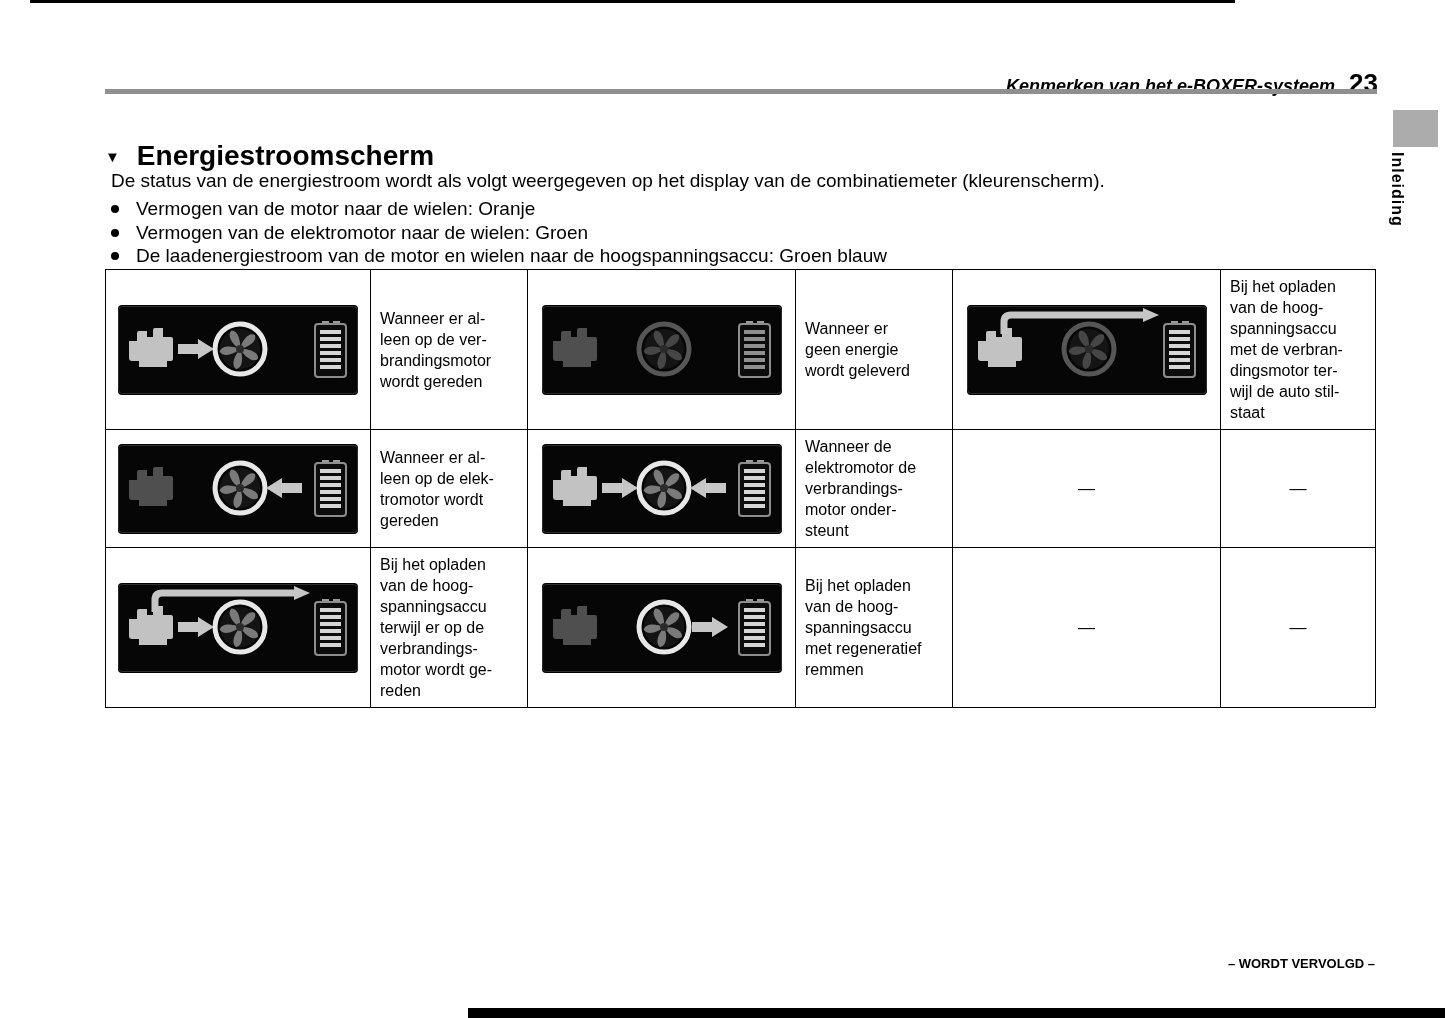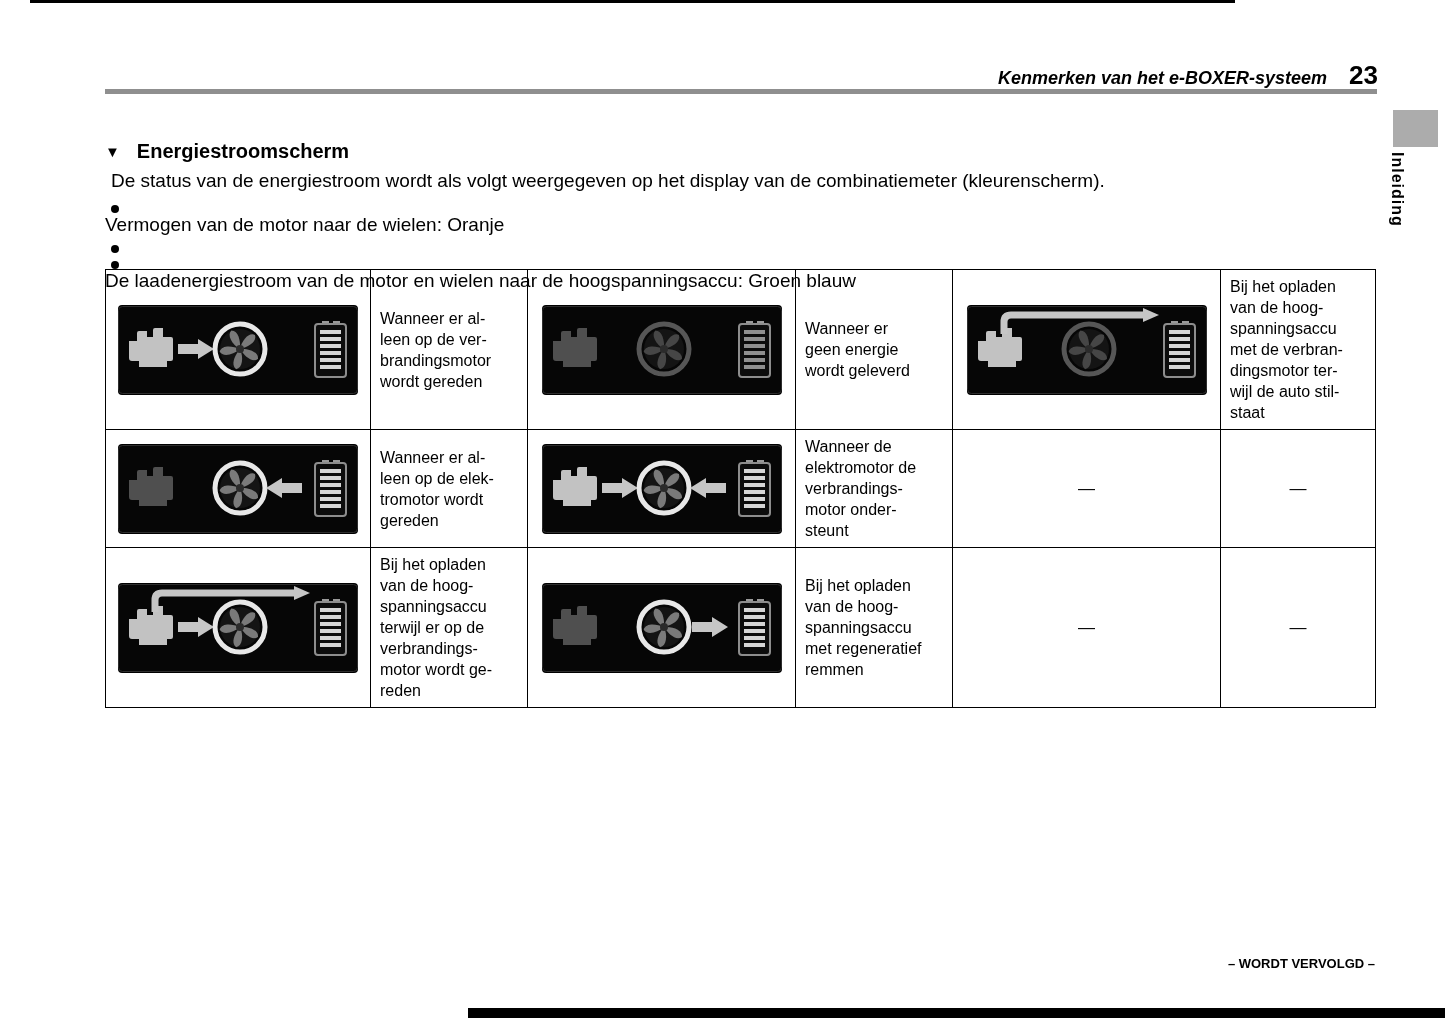--- a/index.html
+++ b/index.html
@@ -12,42 +12,42 @@
     overflow:hidden;
   }
 
   
   .top-line { position:absolute; left:30px; top:0; width:1205px; height:3px; background:#000; }
   .bottom-bar { position:absolute; left:468px; bottom:0; width:977px; height:10px; background:#000; }
 
   
   .page-header {
     position:absolute; left:105px; top:60px; width:1273px;
-    display:flex; justify-content:flex-end; align-items:baseline; gap:22px;
+    display:flex; justify-content:flex-end; align-items:baseline; gap:14px;
   }
   .header-title { font-style:italic; font-weight:bold; font-size:18px; }
-  .page-number { font-weight:bold; font-size:26px; }
+  .page-number { font-weight:bold; font-size:26px;margin-top:8px; }
   .header-rule { position:absolute; left:105px; top:89px; width:1272px; height:5px; background:#8f8f8f; }
 
   
   .side-tab { position:absolute; left:1393px; top:110px; width:45px; height:37px; background:#acacac; }
   .side-label {
     position:absolute; left:1388px; top:152px;
     writing-mode:vertical-rl; font-weight:bold; font-size:16px; letter-spacing:1px;
   }
 
   
   .section-heading { position:absolute; left:105px; top:140px; display:flex; align-items:center; gap:17px; }
   .tri { font-size:15px; line-height:1; }
-  .section-title { font-weight:bold; font-size:20px; }
+  .section-title { font-weight:bold; font-size:28px; }
 
   .intro { position:absolute; left:111px; top:170px; width:1250px; font-size:19px; }
 
   .bullets { position:absolute; left:105px; top:197px; list-style:none; }
-  .bullets li { display:flex; line-height:23.5px;flex-direction:column; }
+  .bullets li { display:flex; line-height:23.5px; }
   .dot { width:8px; height:8px; border-radius:50%; background:#000; margin:8px 17px 0 6px; flex:0 0 8px; }
   .bullets li span.btxt { font-size:19px; }
 
   
   .flow-table { position:absolute; left:105px; top:269px; border-collapse:collapse; table-layout:fixed; }
   .flow-table th, .flow-table td { border:1.5px solid #000; }
   .flow-table th { font-weight:400; font-size:17px; text-align:center; }
   tr.head-row { height:28px; }
   tr.row-1 { height:142px; }
   tr.row-2 { height:118px; }
@@ -131,20 +131,21 @@
 
   <div class="intro">De status van de energiestroom wordt als volgt weergegeven op het display van de combinatiemeter (kleurenscherm).</div>
 
   <ul class="bullets">
     <li>
       <span class="dot"></span>
       <span class="btxt">Vermogen van de motor naar de wielen: Oranje</span>
     </li>
     <li>
       <span class="dot"></span>
+      <span class="btxt">Vermogen van de elektromotor naar de wielen: Groen</span>
     </li>
     <li>
       <span class="dot"></span>
       <span class="btxt">De laadenergiestroom van de motor en wielen naar de hoogspanningsaccu: Groen blauw</span>
     </li>
   </ul>
 
   <table class="flow-table">
     <colgroup>
       <col style="width:265px">

